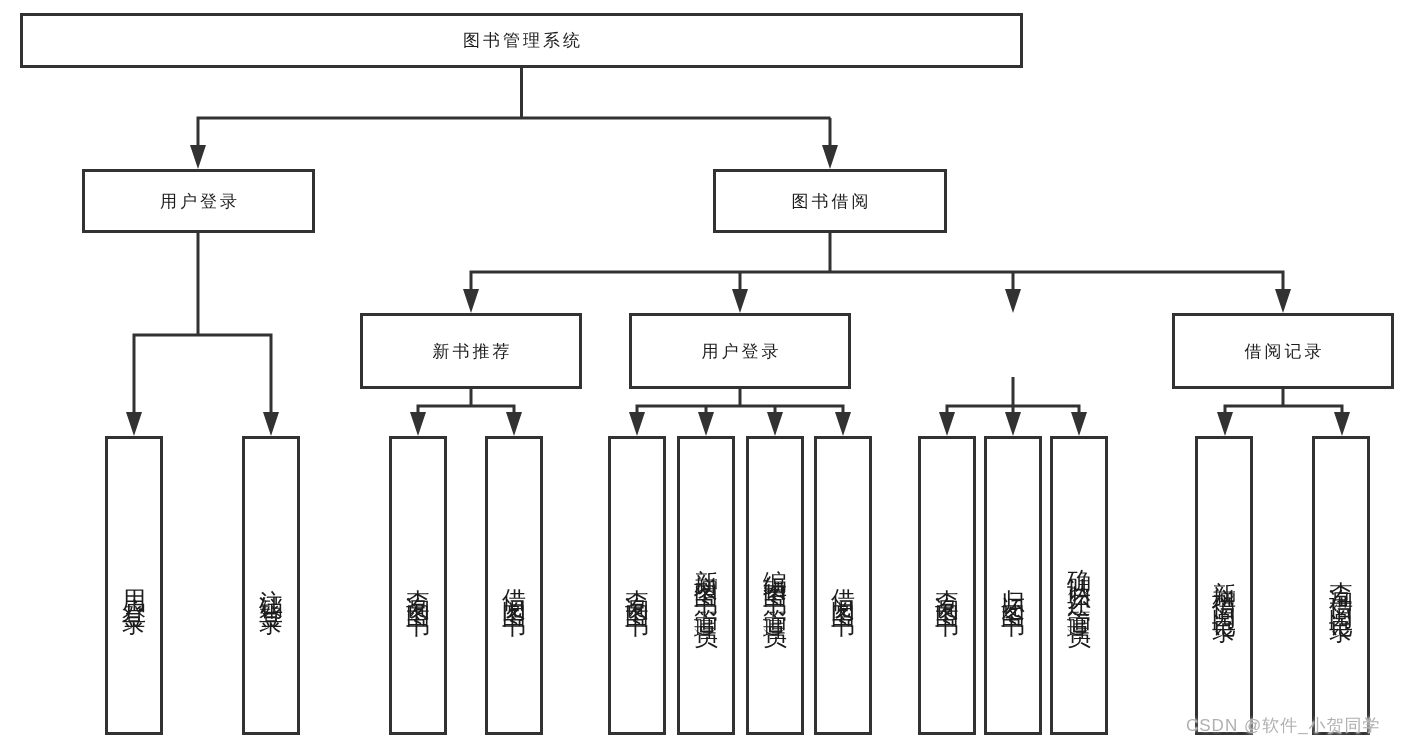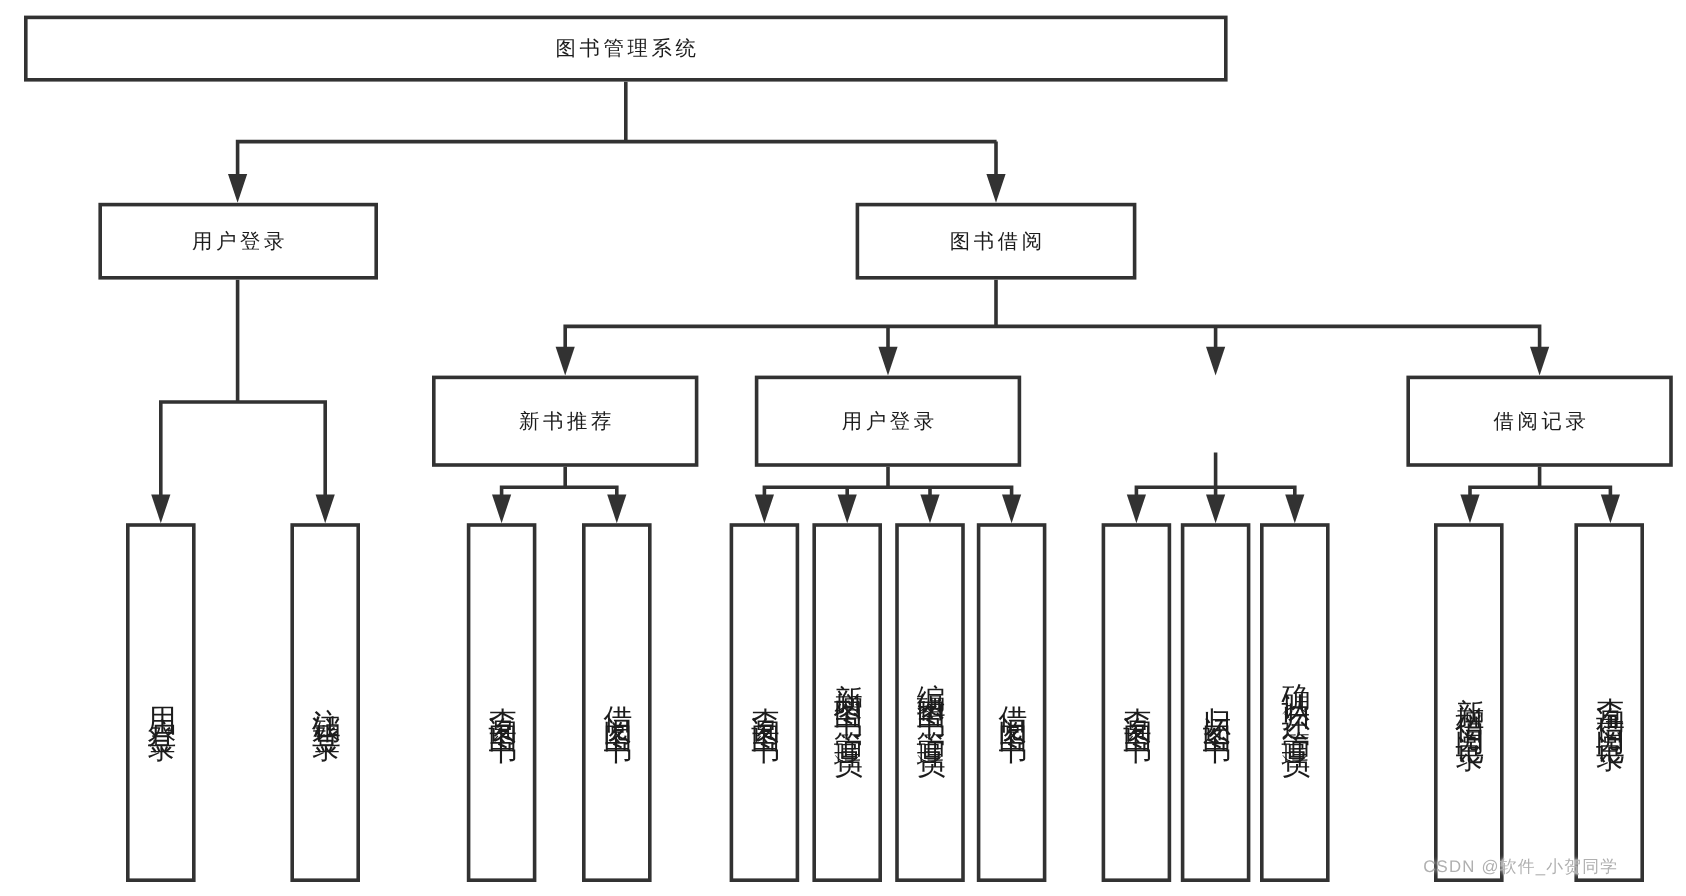--- a/index.html
+++ b/index.html
@@ -69,21 +69,21 @@
   .lf-9  { left: 918px; }
   .lf-10 { left: 984px; }
   .lf-11 { left: 1050px; }
   .lf-12 { left: 1195px; }
   .lf-13 { left: 1312px; }
   .watermark {
     position: absolute;
     left: 1186px;
     top: 714px;
     z-index: 3;
-    font-size: 14px;
+    font-size: 17px;
     letter-spacing: 1px;
     color: #b0b0b0;
     text-shadow: 0 0 2px #ffffff, 0 0 4px #ffffff;
     white-space: nowrap;
   }
 </style>
 </head>
 <body>
 
 <div class="canvas">

